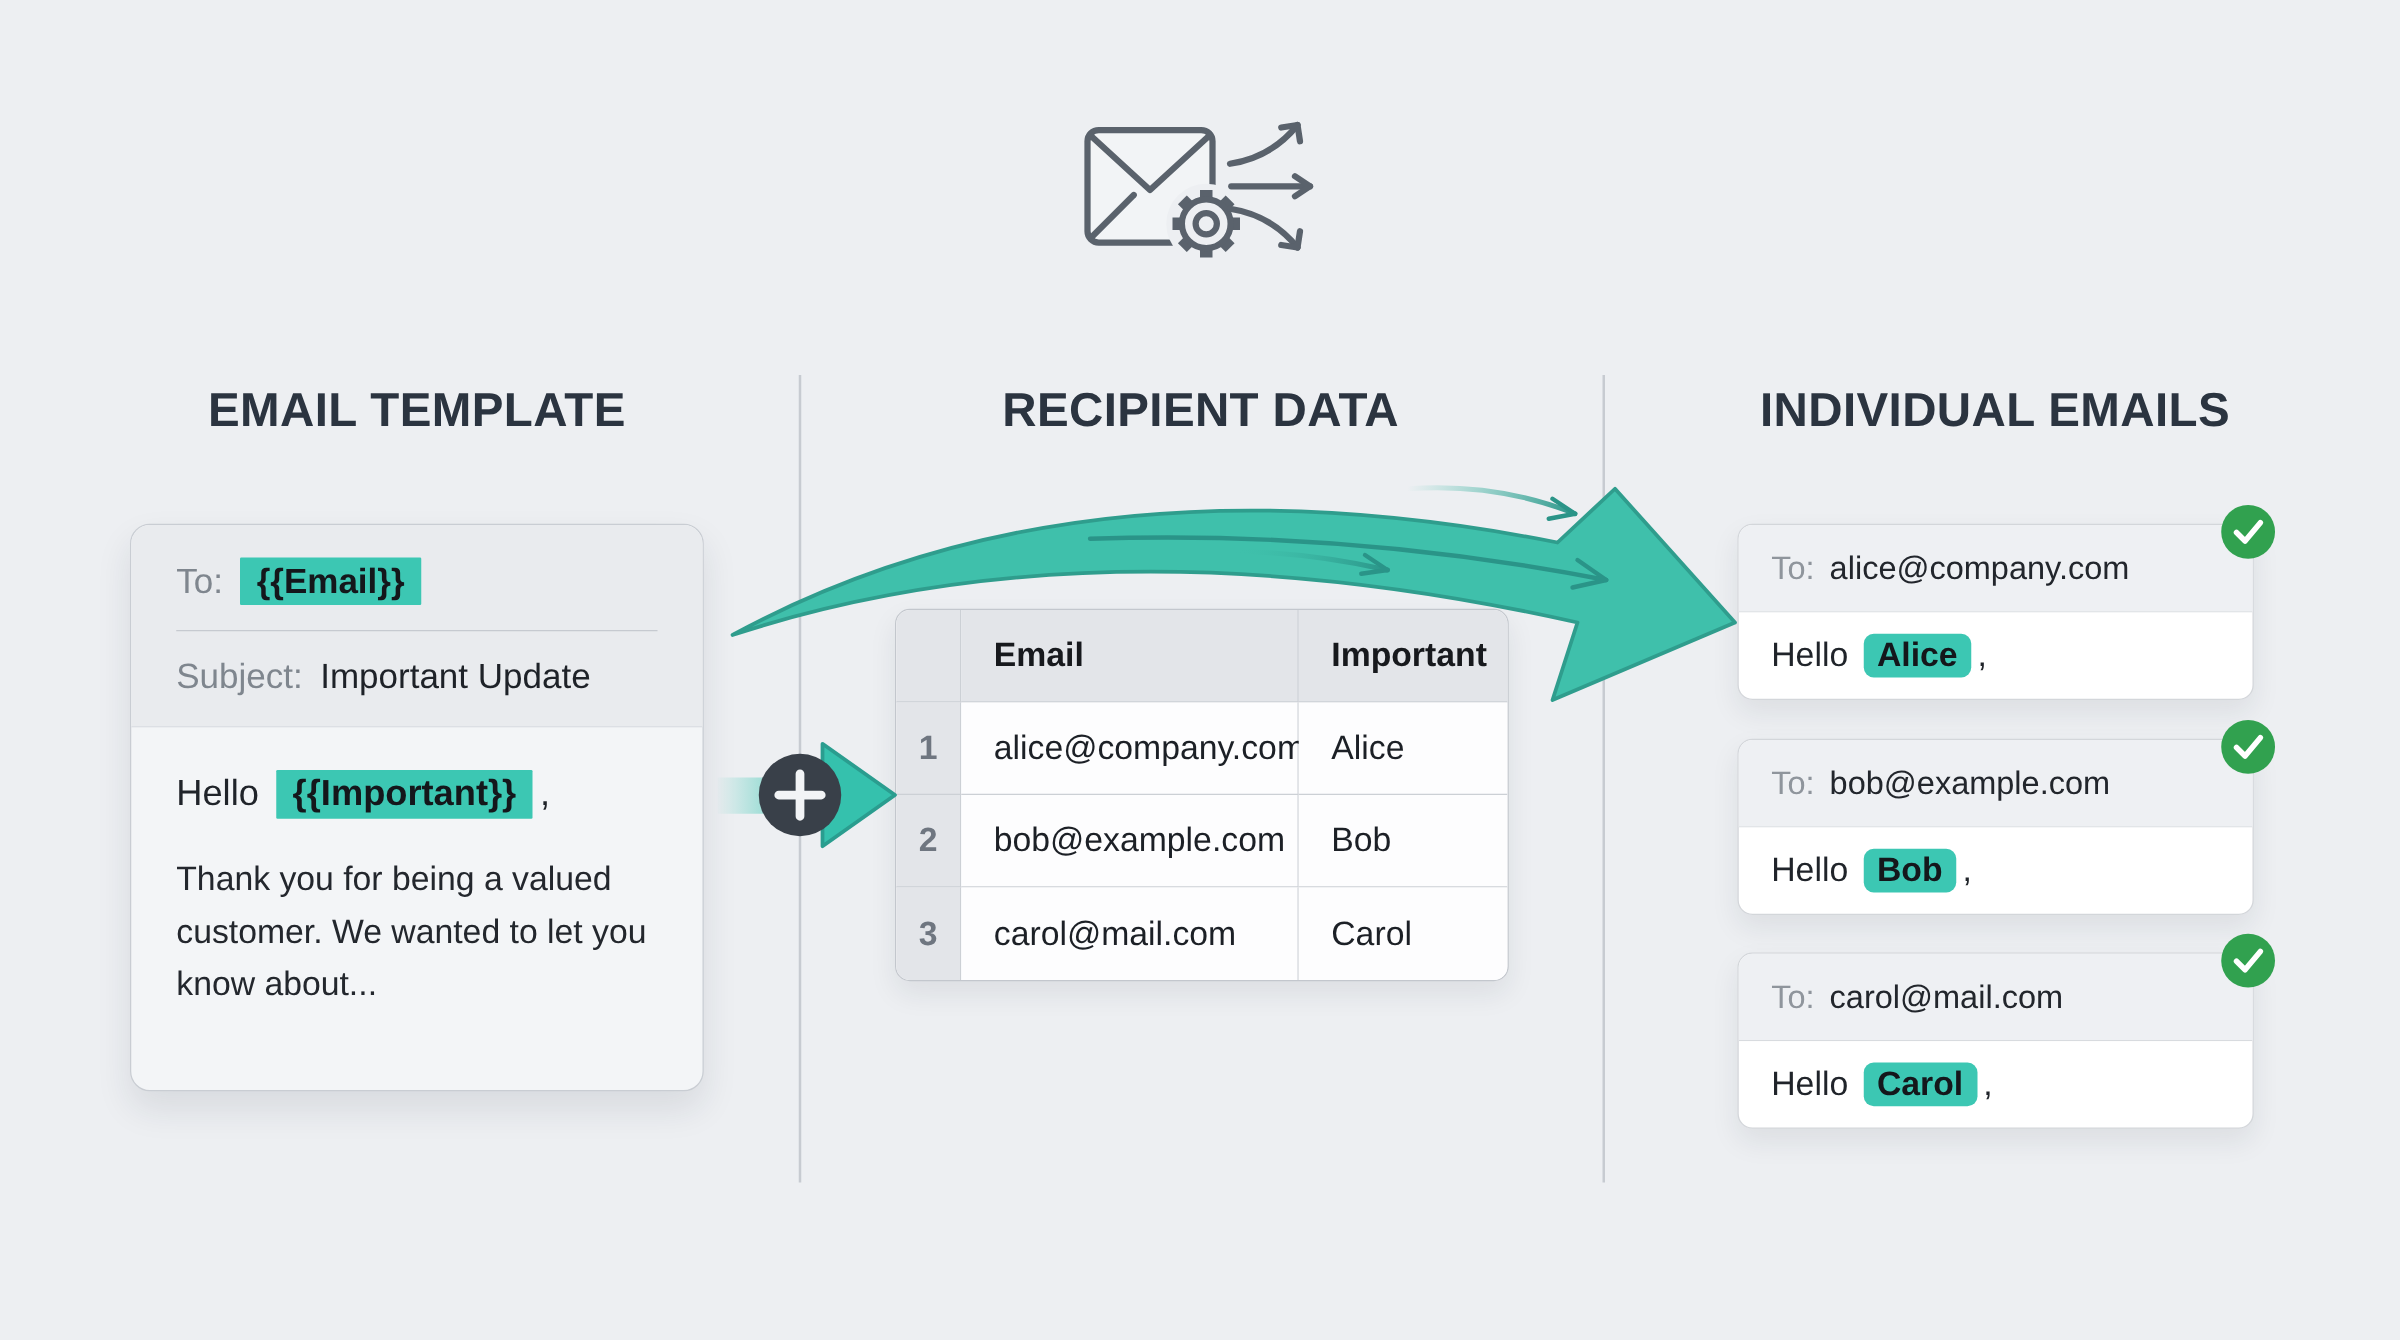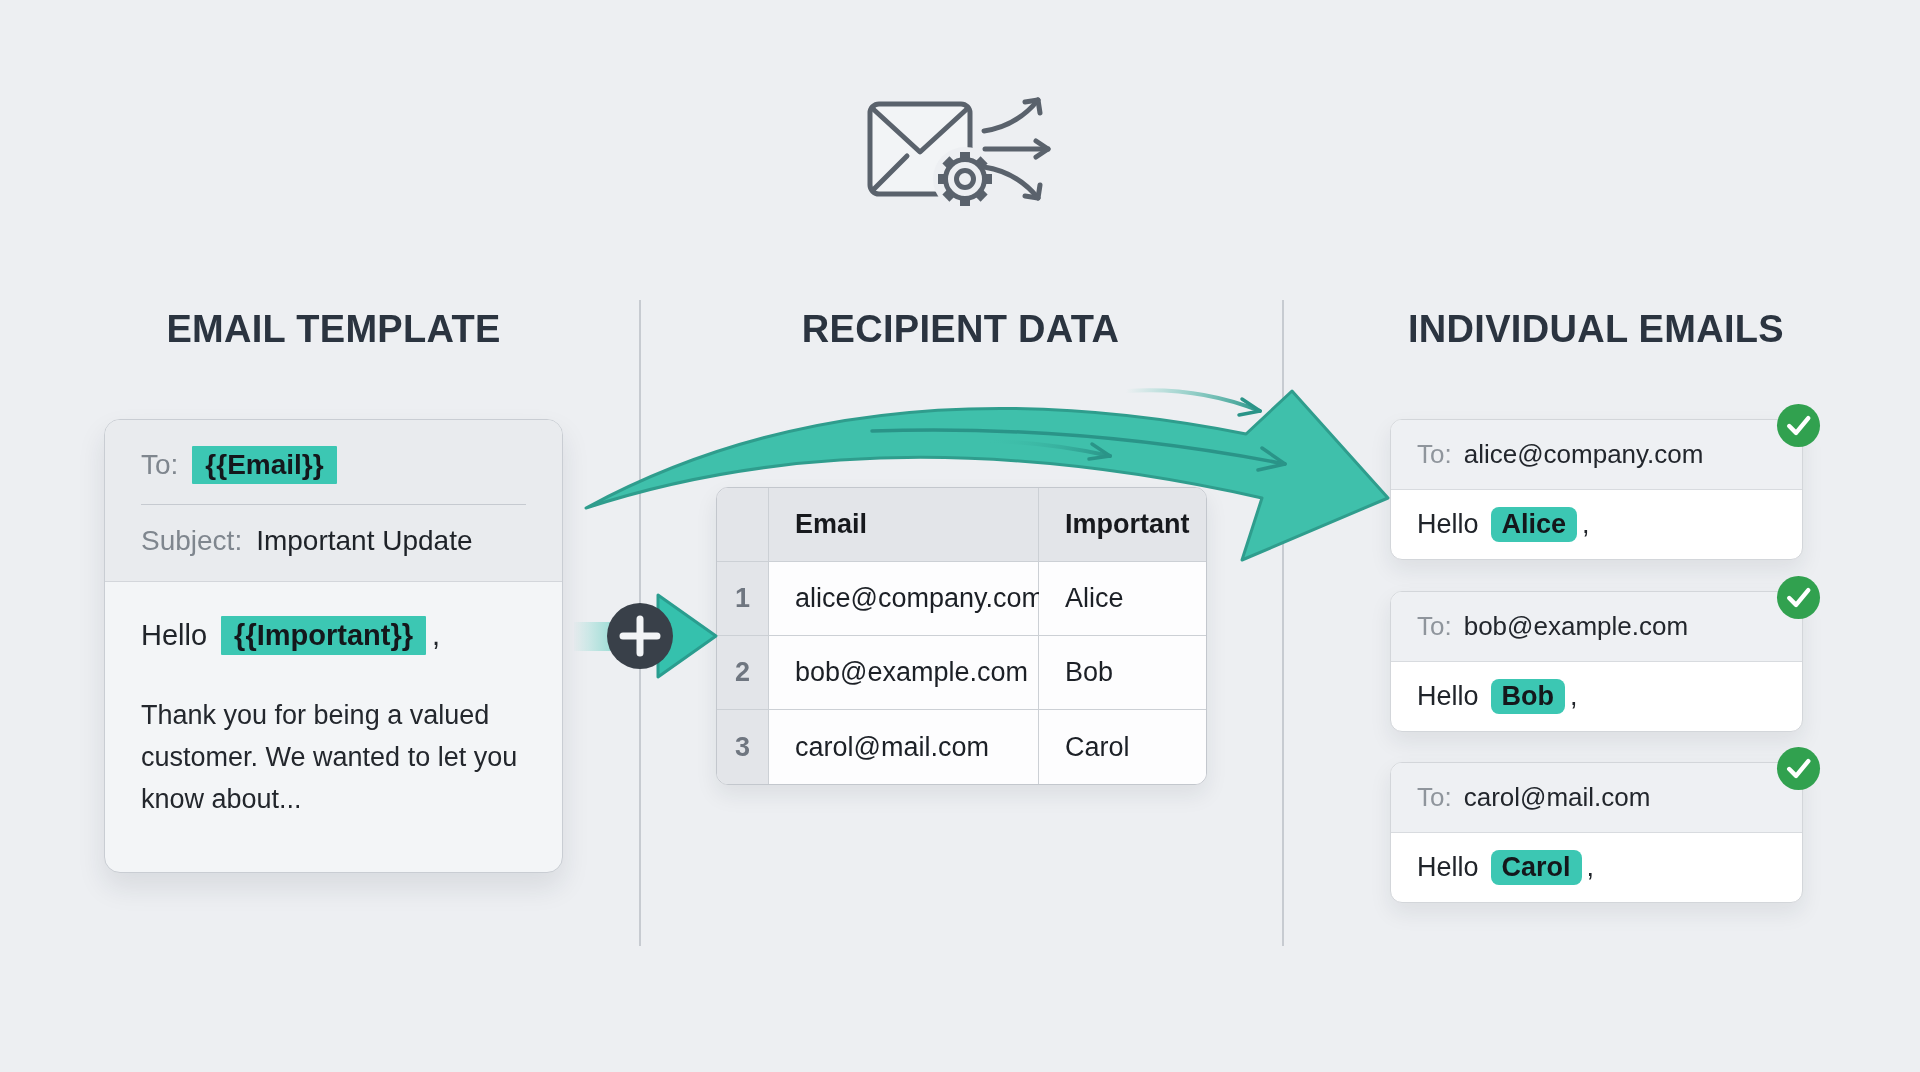--- a/index.html
+++ b/index.html
@@ -23,21 +23,21 @@
   .tpl-head{background:#e9ebee;border-radius:15px 15px 0 0;padding:26px 36px 24px;border-bottom:1px solid #d3d6db;}
   .tpl-row{font-size:28px;color:#7f868e;display:flex;align-items:center;}
   .tpl-row .lbl{margin-right:14px;}
   .tpl-row .val{color:#1e2228;}
   .tpl-sep{height:1px;background:#c6cad0;border:0;margin:20px 0;}
   .chip{background:#3cc7b3;color:#14171b;font-weight:bold;border-radius:1px;padding:3px 13px;display:inline-block;}
   .tpl-body{padding:34px 36px 0;}
   .greeting{font-size:29px;color:#20242a;display:flex;align-items:center;}
   .greeting .lbl{margin-right:14px;}
   .greeting .suffix{margin-left:6px;}
-  .tpl-paragraph{margin-top:40px;font-size:27px;line-height:1.55;color:#23272d;}
+  .tpl-paragraph{margin-top:28px;font-size:27px;line-height:1.55;color:#23272d;}
 
   
   .data-table{position:absolute;left:716px;top:487px;width:489px;border:1px solid #c3c7cd;border-radius:12px;
     overflow:hidden;box-shadow:0 10px 22px rgba(25,35,55,.08);display:grid;
     grid-template-columns:52px 270px 167px;grid-template-rows:74px 74px 74px 74px;background:#fdfdfe;z-index:4;}
   .cell{display:flex;align-items:center;border-bottom:1px solid #ccd0d5;border-right:1px solid #ccd0d5;
     font-size:27px;padding-left:26px;background:#fdfdfe;color:#1c2026;box-sizing:border-box;}
   .cell.num{justify-content:center;padding-left:0;background:#e3e5e9;color:#6f7680;font-weight:600;}
   .cell.head{background:#e3e5e9;font-weight:700;color:#17191d;}
   .cell.c-last{border-right:none;}

